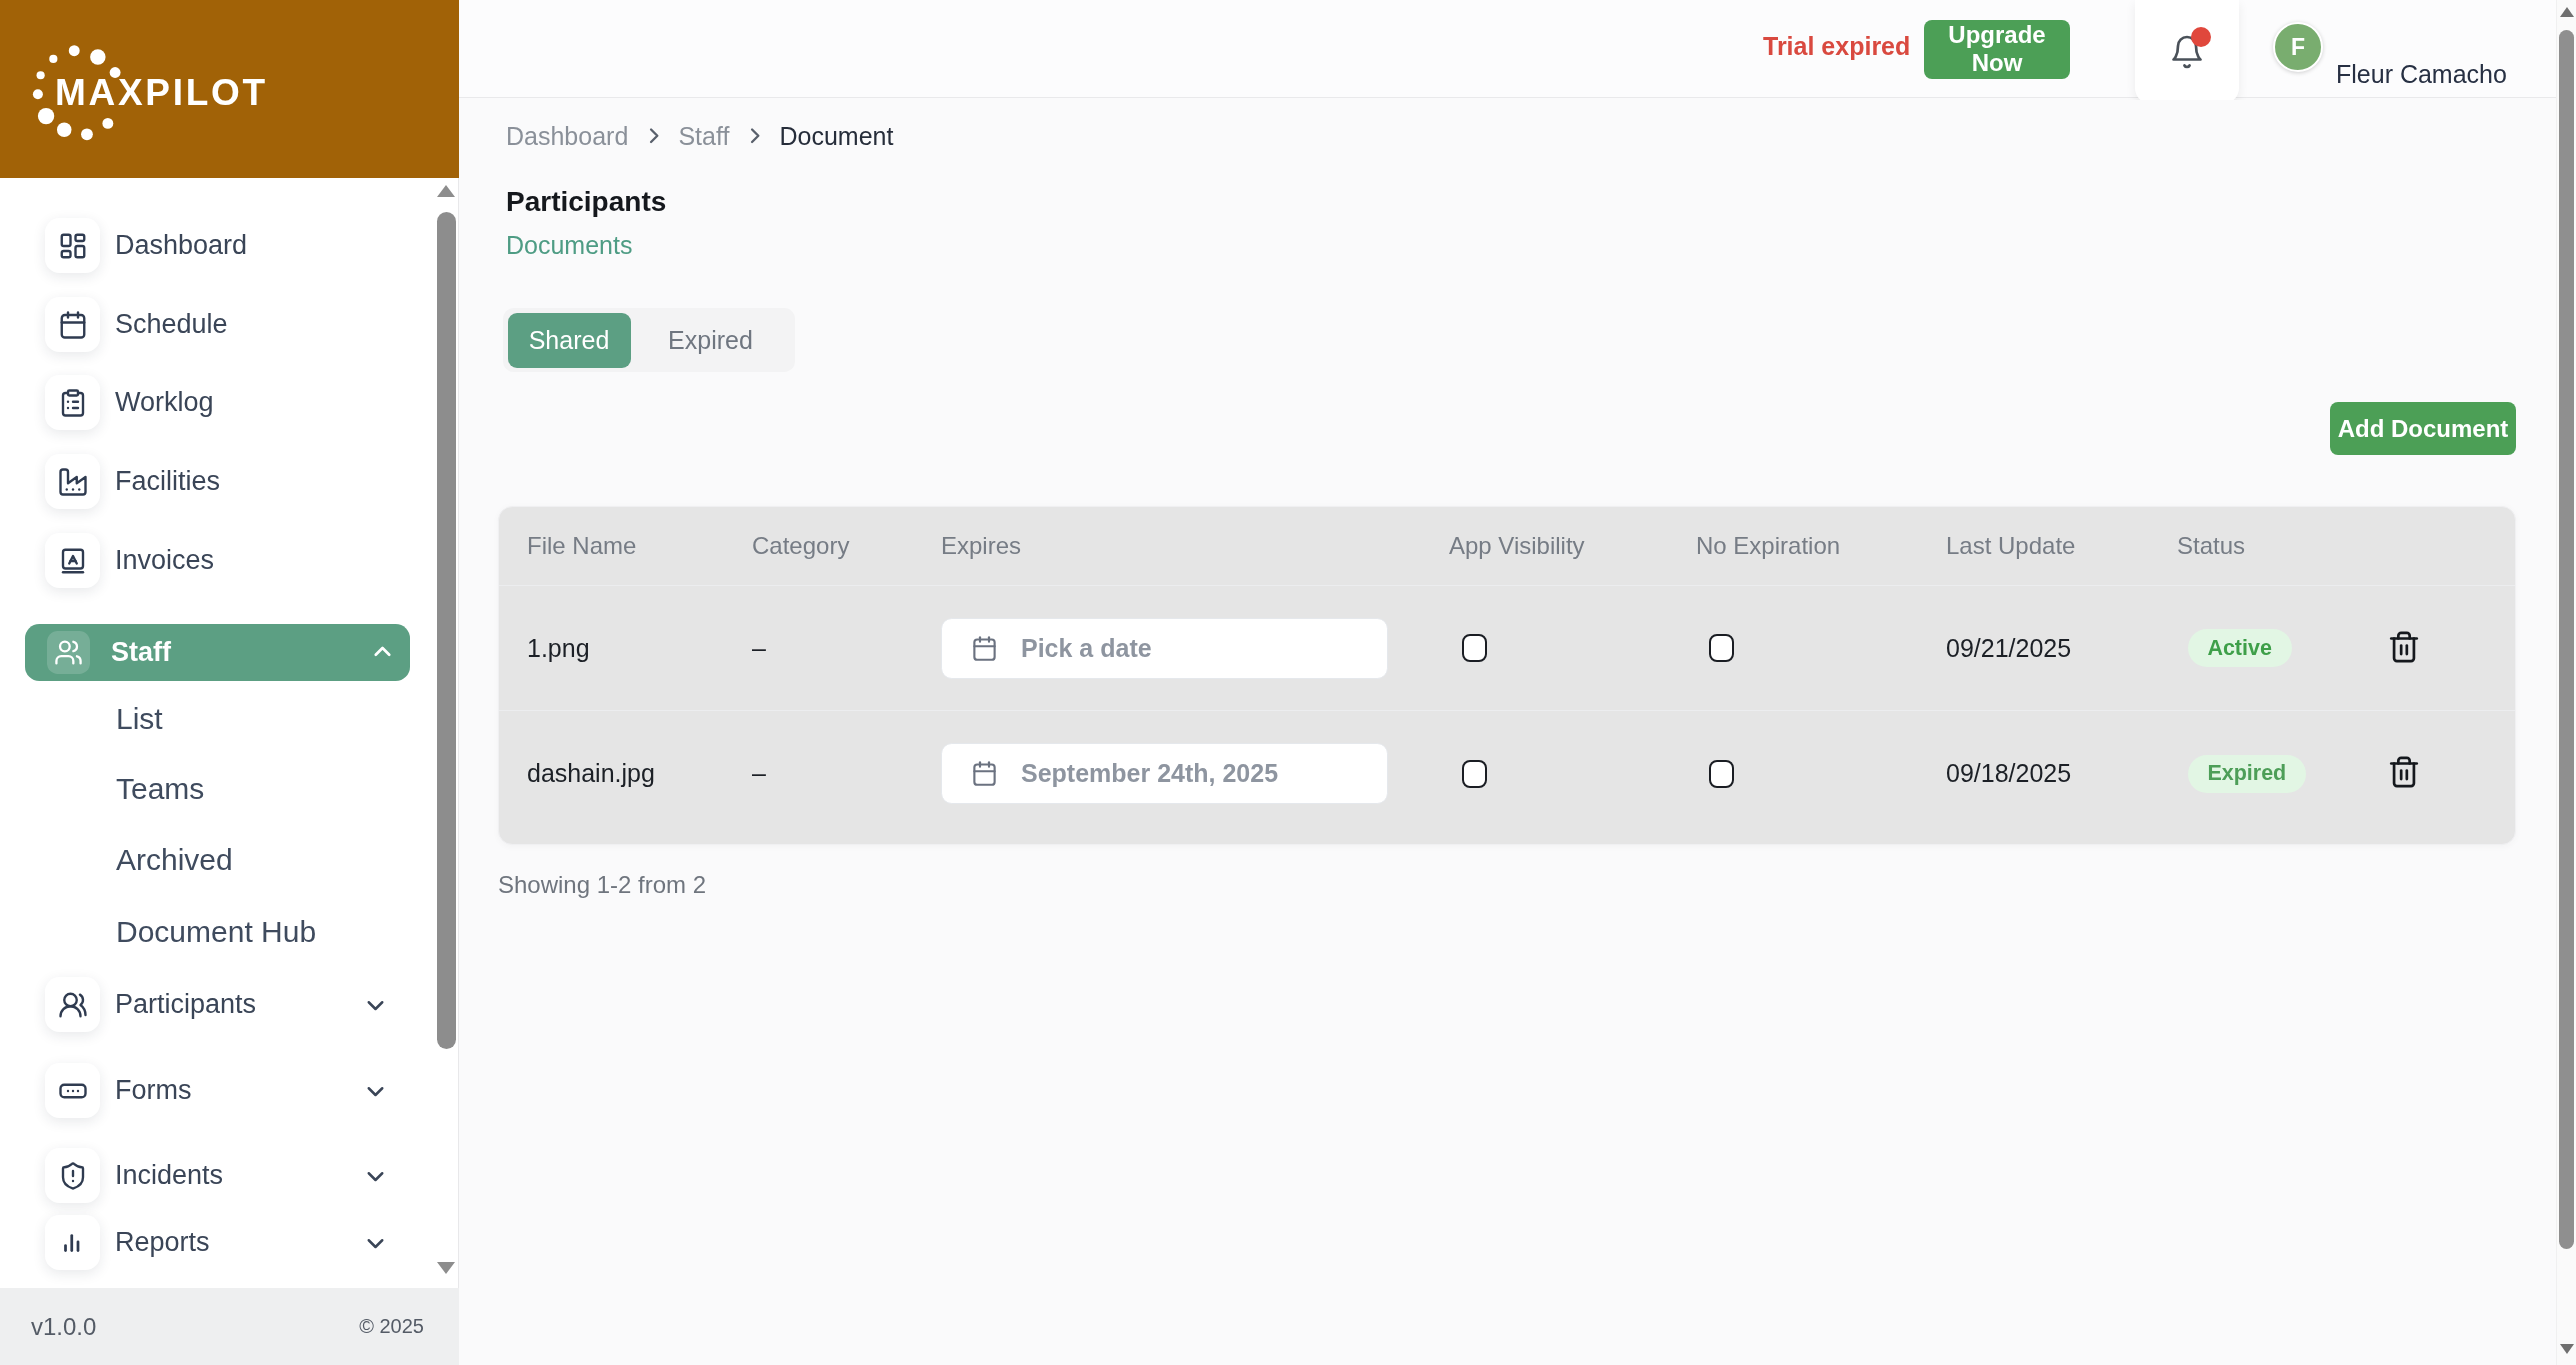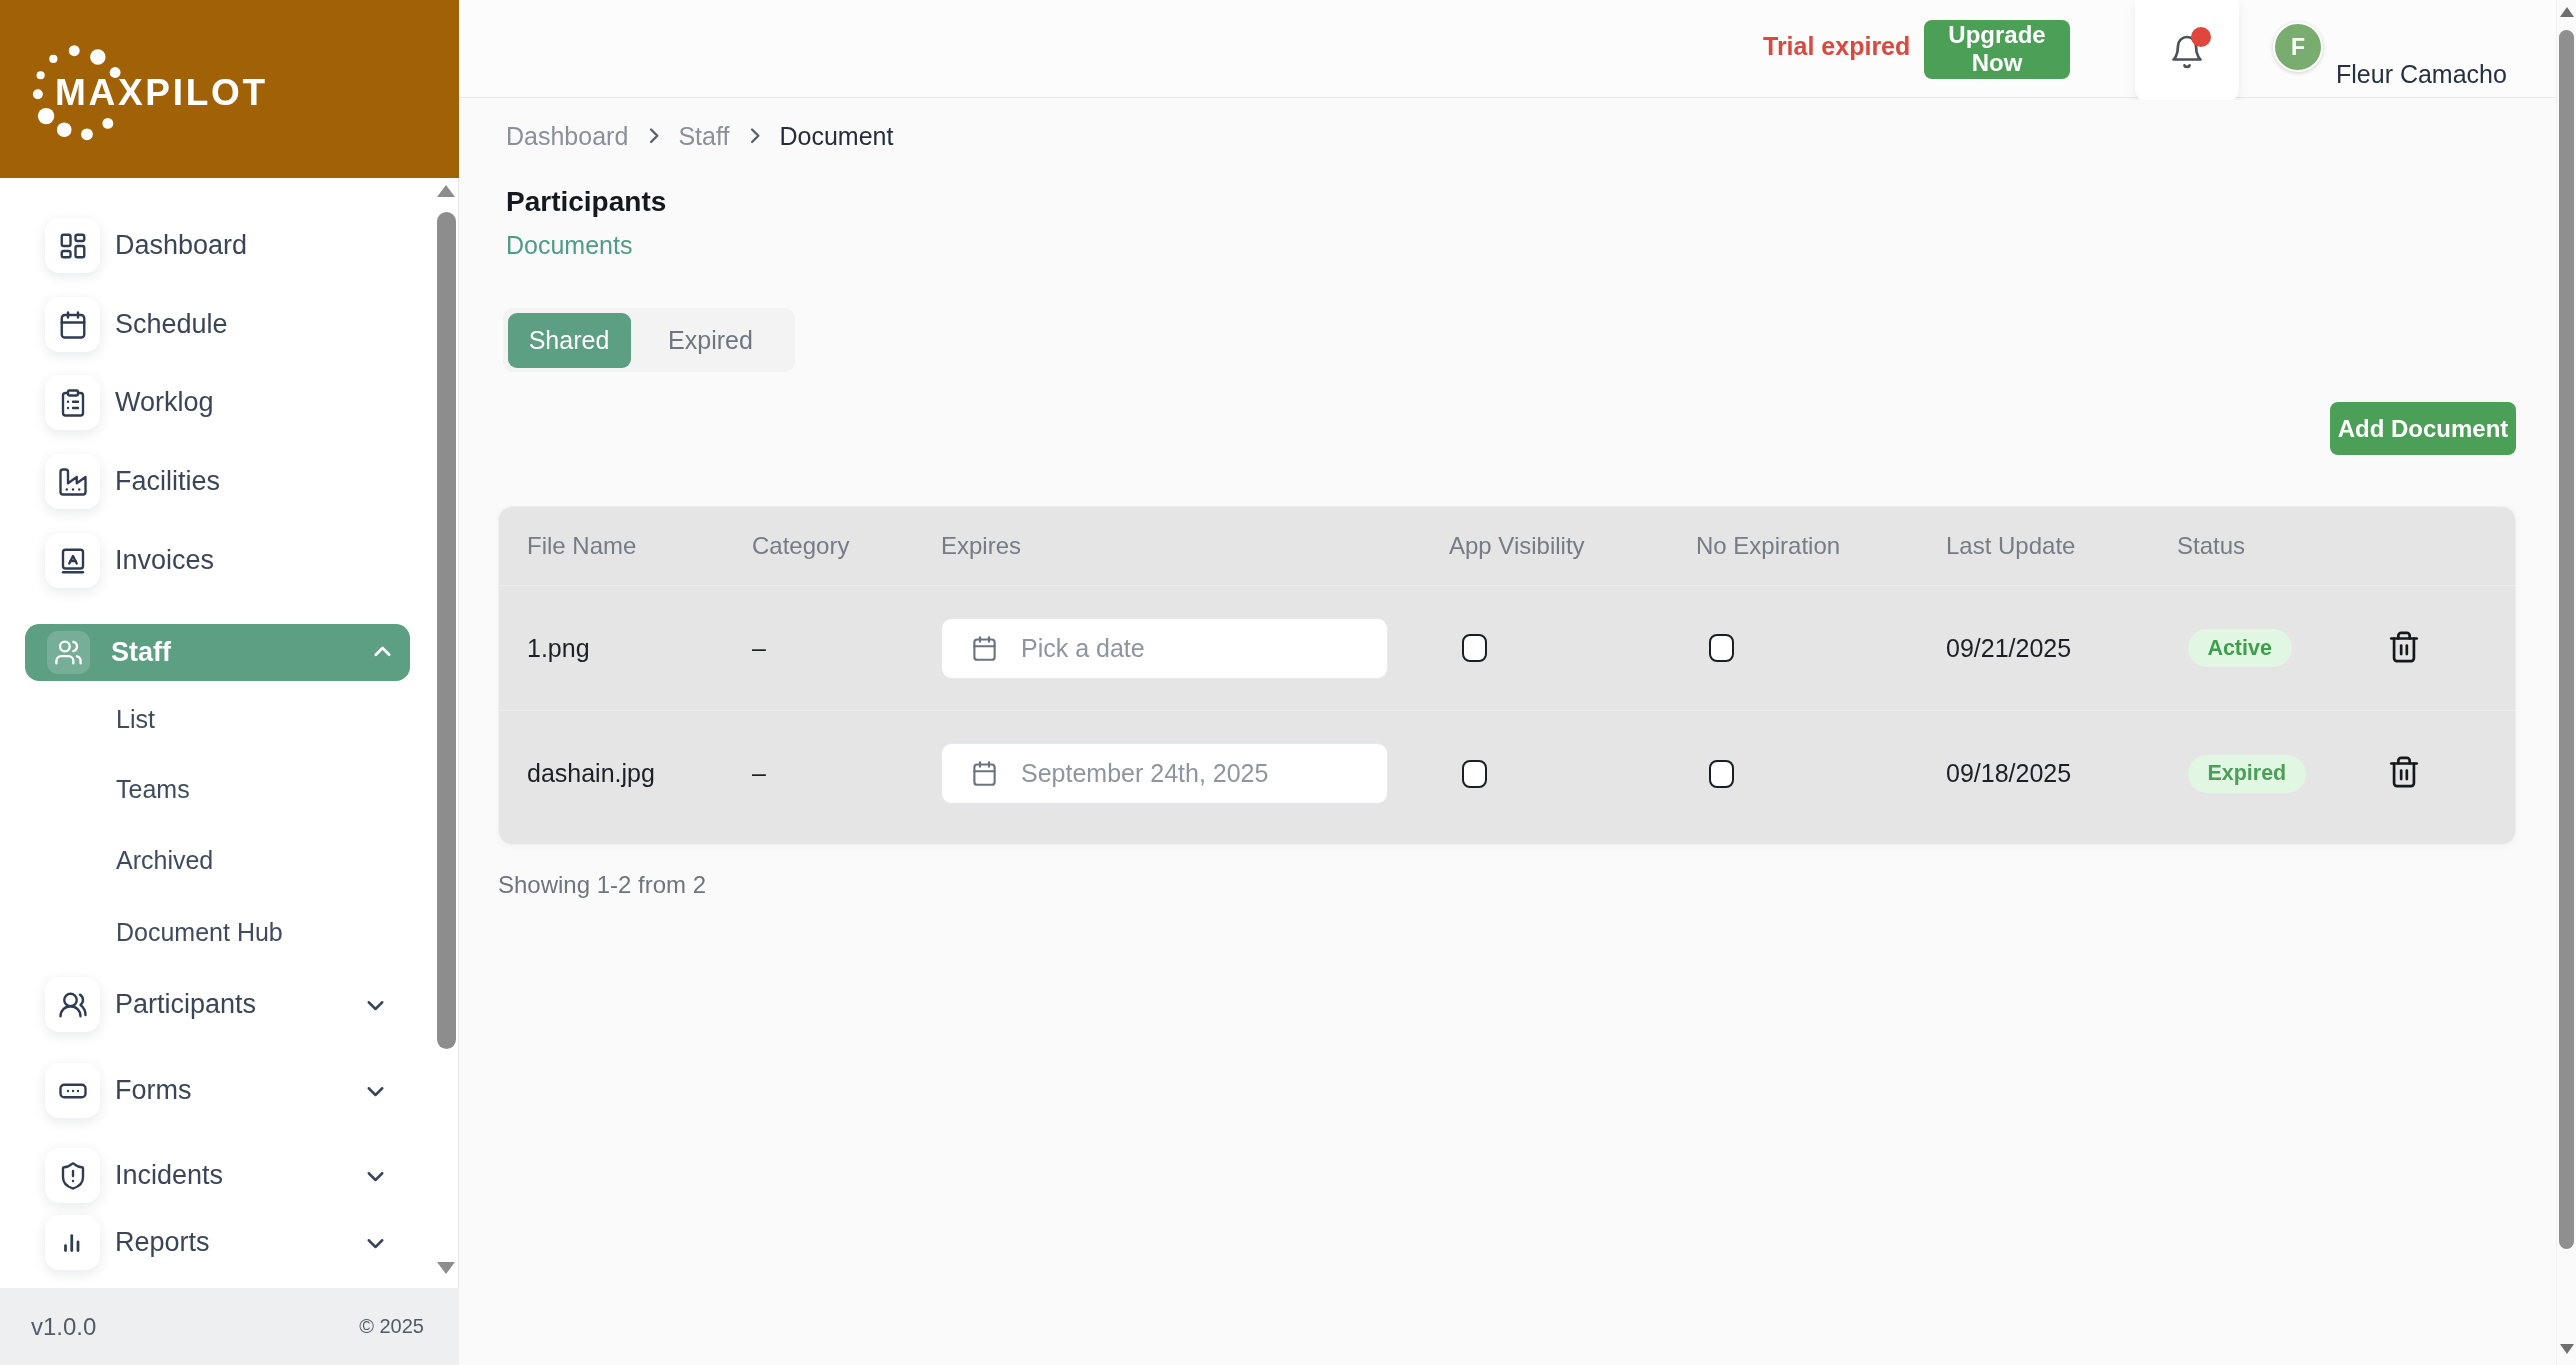--- a/index.html
+++ b/index.html
@@ -25,21 +25,21 @@
   .staff-pill { position:absolute; left:25px; top:624px; width:385px; height:57px;
     background:#5C9F83; border-radius:14.3px; display:flex; align-items:center; cursor:pointer; }
   .staff-icon-card { position:absolute; left:21.5px; width:43px; height:43px;
     border-radius:10.7px; background:rgba(255,255,255,0.16); display:flex; align-items:center;
     justify-content:center; color:#FFFFFF; }
   .staff-label { position:absolute; left:86px; color:#FFFFFF; font-size:27px; font-weight:600; }
   .staff-chev { position:absolute; left:344px; color:#FFFFFF; display:flex; }
 
   .sub-item { position:absolute; left:0; width:429px; height:54px; display:flex;
     align-items:center; cursor:pointer; }
-  .sub-label { position:absolute; left:116px; font-size:25px; color:#3F4B5E; }
+  .sub-label { position:absolute; left:116px; font-size:30px; color:#3F4B5E; }
 
   .side-footer { position:absolute; left:0; bottom:0; width:459px; height:77px;
     background:#EEEFF0; display:flex; align-items:center; }
   .ver { position:absolute; left:31px; font-size:24px; color:#545B66; }
   .copy { position:absolute; right:35px; font-size:20px; color:#545B66; }
 
   
   .side-scroll { position:absolute; left:435px; top:178px; width:23px; height:1110px; }
   .tri-up-s { position:absolute; left:1.8px; top:7.2px; width:0; height:0;
     border-left:9.8px solid transparent; border-right:9.8px solid transparent;
@@ -99,21 +99,21 @@
     align-items:center; padding-left:28px; }
   .tbl-header { height:79px; border-bottom:1.8px solid #ECEDEF; }
   .th { font-size:24px; color:#767C85; font-weight:500; }
   .tbl-row { height:125px; }
   .row-divider { border-bottom:1.8px solid #ECEDEF; }
   .td { font-size:25px; color:#1C2026; }
   .date-input { width:447px; height:61px; border:1.8px solid #E5E8EC; border-radius:10.7px;
     background:#FFFFFF; display:flex; align-items:center; padding-left:29px; gap:23px;
     cursor:pointer; }
   .date-icon { color:#6B7280; display:flex; }
-  .date-text { font-size:25px; color:#8E95A0; }
+  .date-text { font-size:25px; color:#8E95A0;font-weight:bold; }
   .checkbox { width:25px; height:28px; border:2.7px solid #1A1D23; border-radius:8px;
     background:#FFFFFF; margin-left:12.5px; cursor:pointer; }
   .badge { display:inline-flex; align-items:center; justify-content:center; height:38px;
     padding:0 19.7px; border-radius:19px; background:#E2F6E4; font-size:21.5px; font-weight:700;
     margin-left:10.7px; }
   .badge-active { color:#3E9F49; }
   .badge-expired { color:#4D9E58; }
   .trash-btn { background:none; border:none; color:#15181D; cursor:pointer; display:flex;
     margin-left:3.6px; }
 

